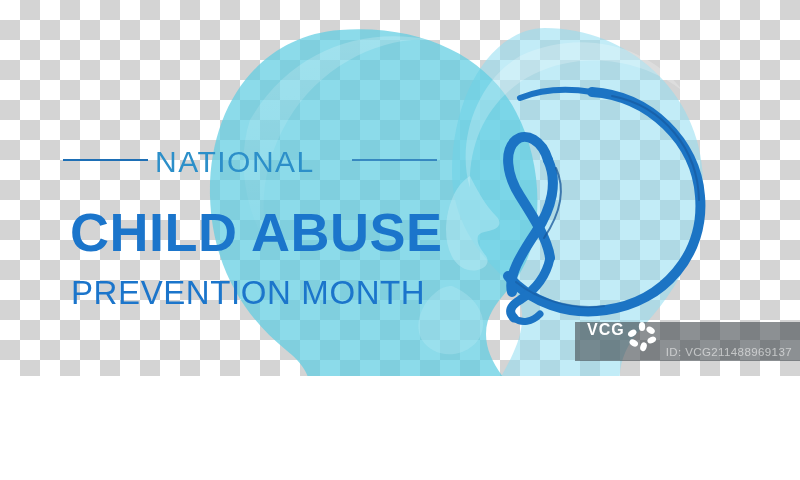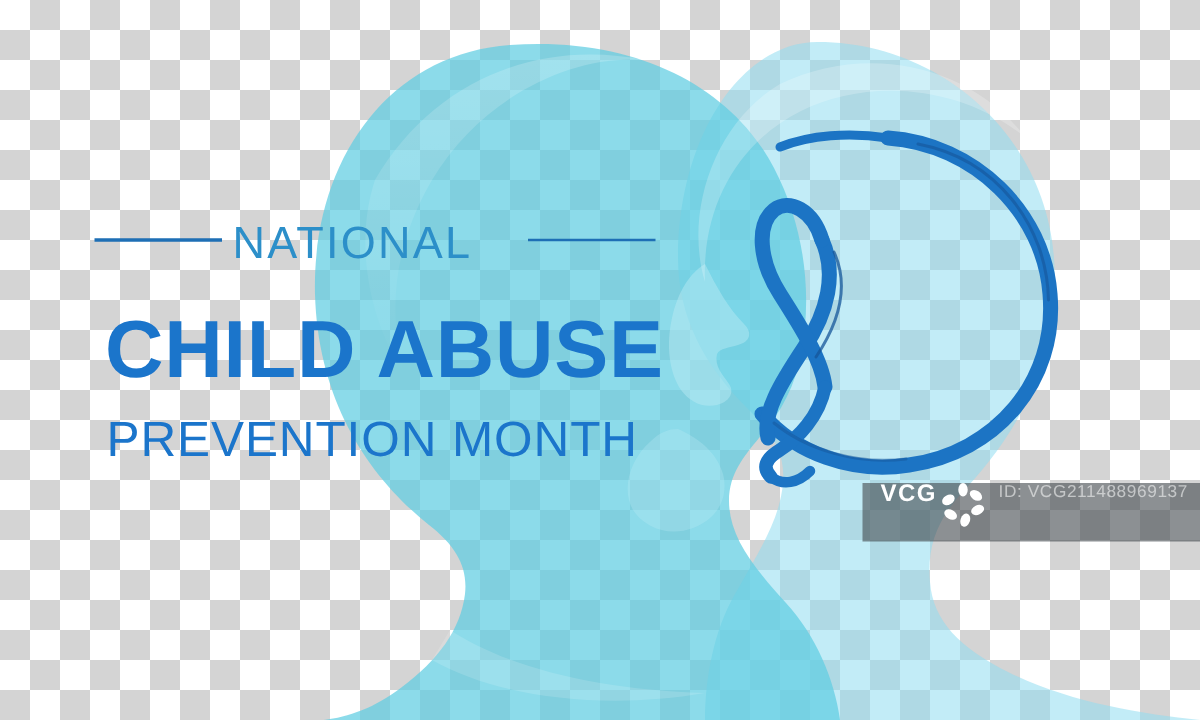--- a/index.html
+++ b/index.html
@@ -1,20 +1,20 @@
 <!DOCTYPE html>
 <html><head>
 <meta charset="utf-8">
 <style>
   html,body{margin:0;padding:0;background:#ffffff;}
   body{font-family:"Liberation Sans",sans-serif;}
 
   #stage{
     position:relative;
-    width:800px;height:480px;
+    width:800px;height:376px;
     overflow:hidden;
     background-color:#ffffff;
     background-image:
       linear-gradient(45deg,#d4d4d4 25%,transparent 25%,transparent 75%,#d4d4d4 75%,#d4d4d4),
       linear-gradient(45deg,#d4d4d4 25%,transparent 25%,transparent 75%,#d4d4d4 75%,#d4d4d4);
     background-size:40px 40px;
     background-position:0 0,20px 20px;
   }
 
   #art{position:absolute;left:0;top:0;width:800px;height:480px;}
@@ -39,20 +39,21 @@
     margin-right:2px;
   }
   #wm .vcg-burst{width:30px;height:30px;display:block;}
   #wm .wm-id{
     color:rgba(255,255,255,0.55);
     font-size:11.5px;
     letter-spacing:0.4px;
     font-family:"Liberation Sans",sans-serif;
     margin-left:9px;
     white-space:nowrap;
+    margin-top:24px;
   }
 </style>
 </head>
 <body>
 
 <div id="stage">
 
   <svg id="art" viewBox="0 0 800 480" xmlns="http://www.w3.org/2000/svg">
 
     <defs>

